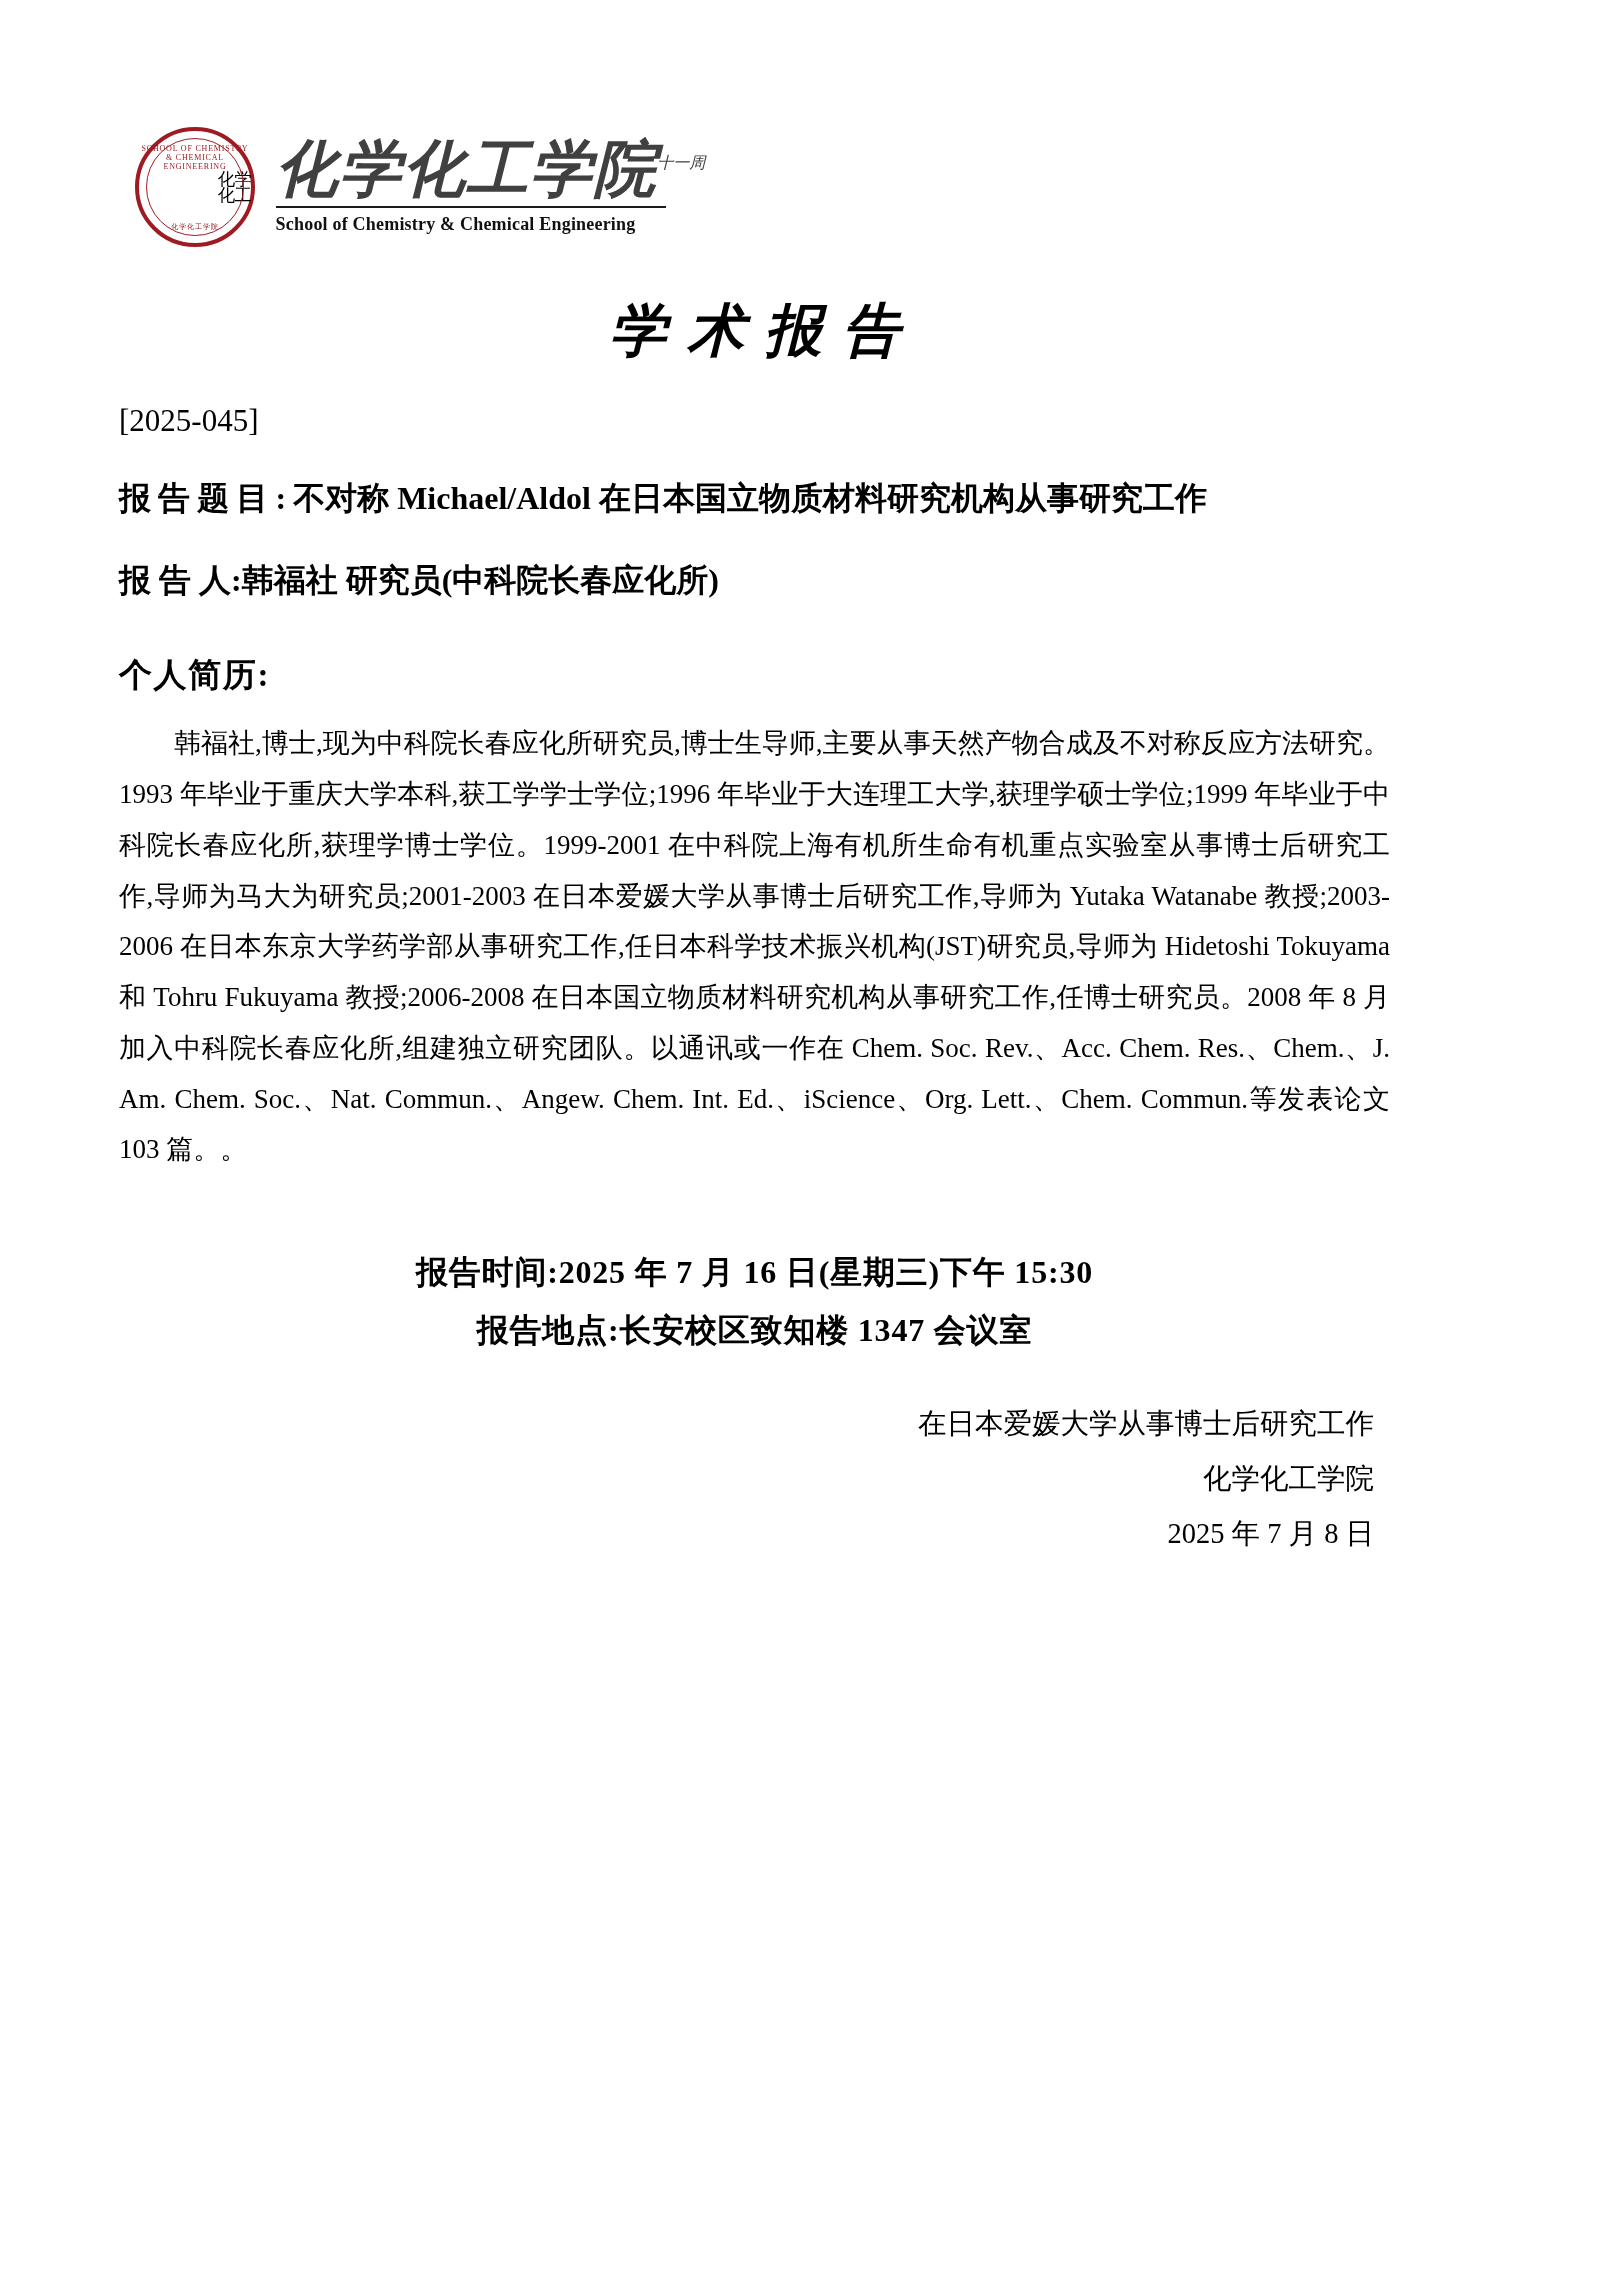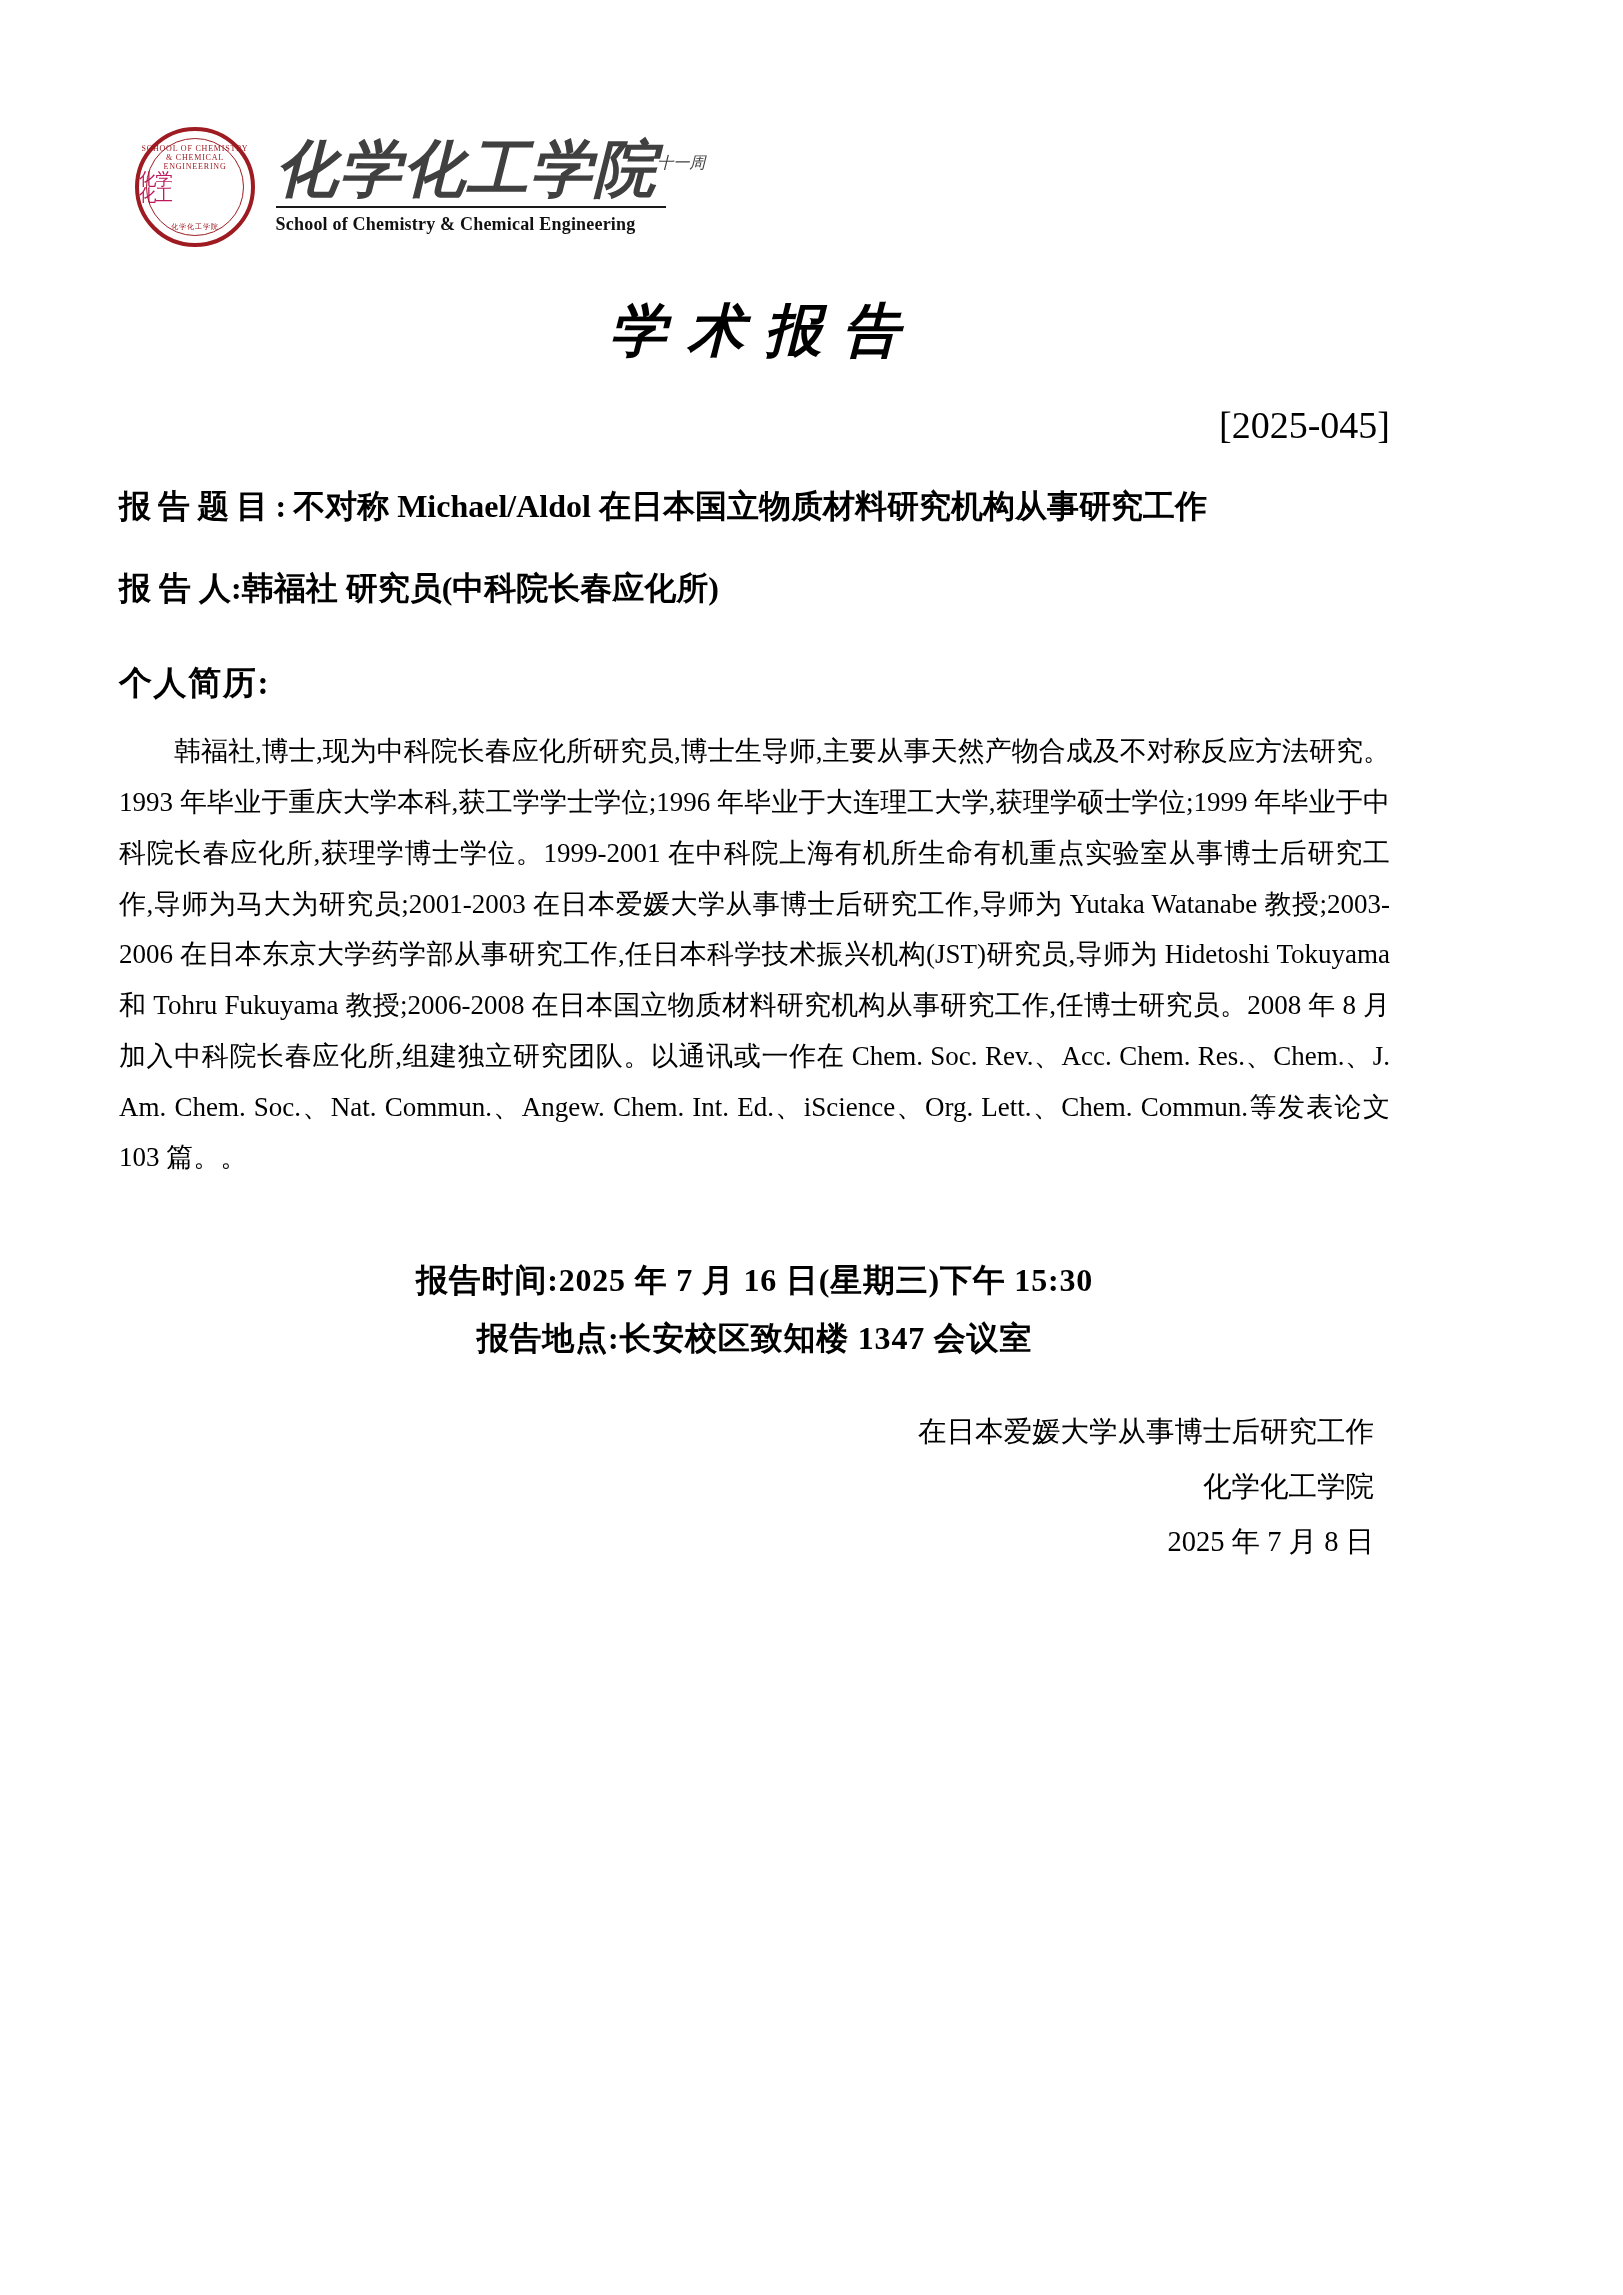--- a/index.html
+++ b/index.html
@@ -45,22 +45,22 @@
     position: absolute;
     left: 7.1px; top: 7.1px; right: 7.1px; bottom: 7.1px;
     border: 1.6px solid #9e1b22;
     border-radius: 50%;
   }
   .seal-inner-text {
     position: absolute;
     left: 0; right: 0;
     top: 50%;
     transform: translateY(-50%);
-    text-align: left;
-    color: #be185d;
+    text-align: right;
+    color: #000000;
     font-size: 17.4px;
     line-height: 16px;
     font-family: "DejaVu Serif", serif;
     letter-spacing: -0.8px;
   }
   .seal-ring-top, .seal-ring-bottom {
     position: absolute;
     left: 0; right: 0;
     text-align: center;
     color: #9e1b22;
@@ -112,22 +112,22 @@
     font-size: 57px;
     font-weight: bold;
     letter-spacing: 20.6px;
     text-indent: 20.6px;
     font-family: Liberation Mono, monospace;
     font-style: italic;
     color: #000;
   }
   .doc-number {
     margin-top: 33px;
-    text-align: right;
-    font-size: 38px;
+    text-align: left;
+    font-size: 31px;
     font-family: "Liberation Serif", serif;
   }
 
   
   .field-row {
     display: flex;
     align-items: flex-start;
     margin-top: 36px;
     font-size: 32px;
     font-weight: bold;

